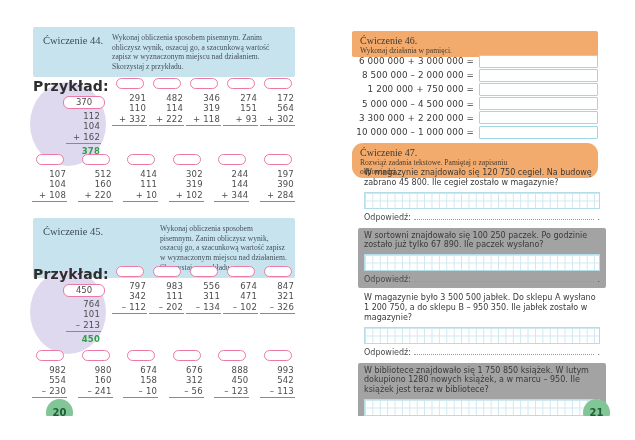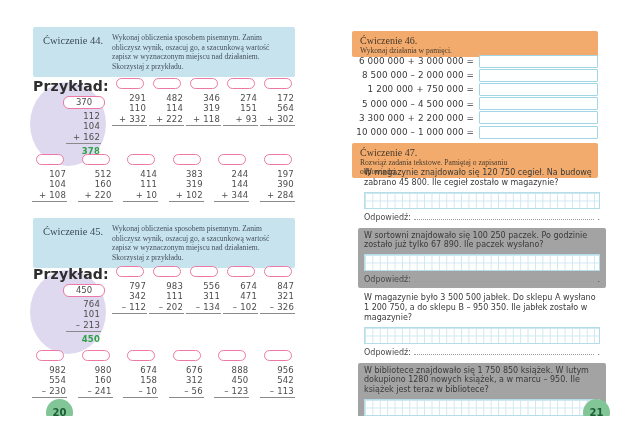--- a/index.html
+++ b/index.html
@@ -146,40 +146,40 @@
             <div class="num opline">+ 220</div>
           </div>
           <div class="mcol">
             <div class="estbox"></div>
             <div class="num">414</div>
             <div class="num">111</div>
             <div class="num opline">+ 10</div>
           </div>
           <div class="mcol">
             <div class="estbox"></div>
-            <div class="num">383</div>
+            <div class="num">302</div>
             <div class="num">319</div>
             <div class="num opline">+ 102</div>
           </div>
           <div class="mcol">
             <div class="estbox"></div>
             <div class="num">244</div>
             <div class="num">144</div>
             <div class="num opline">+ 344</div>
           </div>
           <div class="mcol">
             <div class="estbox"></div>
             <div class="num">197</div>
             <div class="num">390</div>
             <div class="num opline">+ 284</div>
           </div>
         </div>
     </div>
 
-    <div class="hdr blue" style="top:218px;">
+    <div class="hdr blue" style="top:218px;gap:48px;">
       <span class="exlabel">Ćwiczenie 45.</span>
       <span class="exinstr">Wykonaj obliczenia sposobem pisemnym. Zanim obliczysz wynik, oszacuj go, a szacunkową wartość zapisz w wyznaczonym miejscu nad działaniem. Skorzystaj z przykładu.</span>
     </div>
 
     <div class="mrow" style="top:266px;">
       <div class="example-wrap">
         <span class="ellipse"></span>
         <div class="example-label">Przykład:</div>
         <div class="example-colhost" id="ex45example">
             <div class="mcol excol">
@@ -252,21 +252,21 @@
             <div class="num opline">– 56</div>
           </div>
           <div class="mcol">
             <div class="estbox"></div>
             <div class="num">888</div>
             <div class="num">450</div>
             <div class="num opline">– 123</div>
           </div>
           <div class="mcol">
             <div class="estbox"></div>
-            <div class="num">956</div>
+            <div class="num">993</div>
             <div class="num">542</div>
             <div class="num opline">– 113</div>
           </div>
         </div>
     </div>
   </div>
 
   <div class="page right">
 
     <div class="hdr orange" style="top:31px;">
@@ -294,21 +294,21 @@
         <div class="eqrow">
           <span class="eqtext">3 300 000 + 2 200 000 =</span>
           <span class="ansbox"></span>
         </div>
         <div class="eqrow">
           <span class="eqtext">10 000 000 – 1 000 000 =</span>
           <span class="ansbox"></span>
         </div>
       </div>
 
-    <div class="hdr orange" style="top:143px;">
+    <div class="hdr orange" style="top:143px;border-radius:11px;">
       <span class="exlabel">Ćwiczenie 47.</span>
       <span class="exinstr" style="max-width:168px;">Rozwiąż zadania tekstowe. Pamiętaj o zapisaniu odpowiedzi.</span>
     </div>
 
     <div class="tasks" id="tasks47">
         <div class="task">
           <div class="ttext">W magazynie znajdowało się 120 750 cegieł. Na budowę zabrano 45 800. Ile cegieł zostało w magazynie?</div>
           <div class="tgrid"></div>
           <div class="ansrow">
             <span>Odpowiedź:</span>

